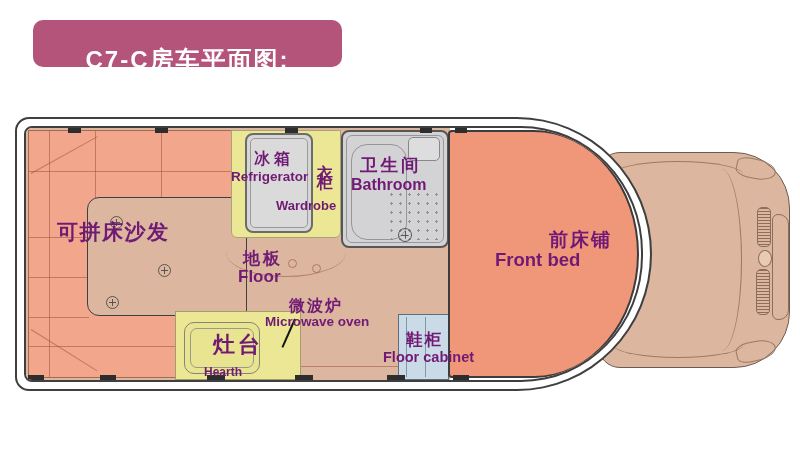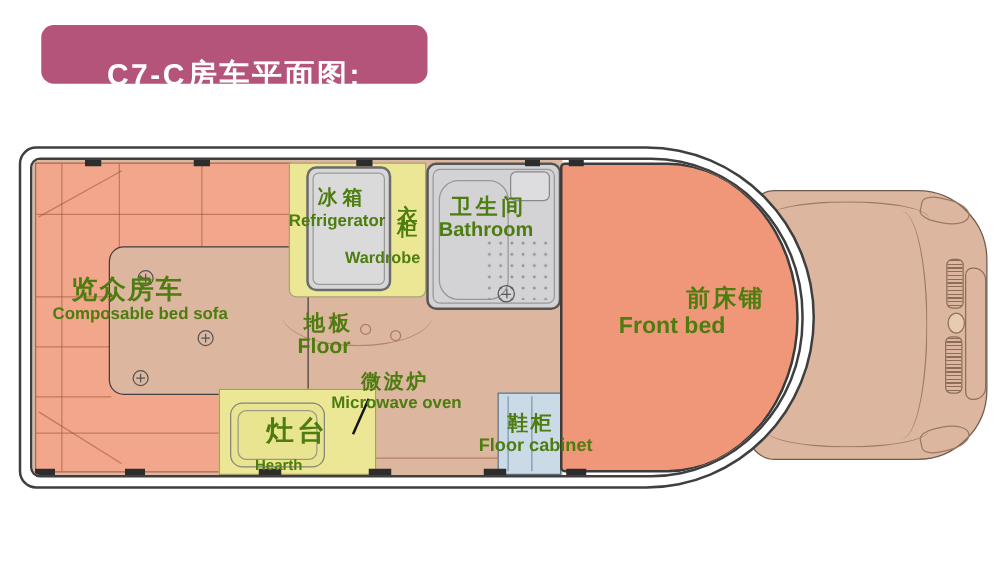--- a/index.html
+++ b/index.html
@@ -47,21 +47,21 @@
   #hearth .stove{position:absolute;left:8px;top:10px;width:74px;height:50px;border:1.5px solid #84847a;border-radius:10px;background:#e9e48f;}
   #hearth .stove .in{position:absolute;left:5px;top:5px;right:5px;bottom:5px;border:1px solid #9a9a8a;border-radius:7px;}
   #shoe{position:absolute;left:372px;top:186px;width:51px;height:66px;background:#cadae6;
         border:1.5px solid #5d6e7c;box-sizing:border-box;}
   #shoe .v{position:absolute;top:2px;bottom:2px;width:1px;background:#7f98a6;}
   #bed{position:absolute;left:422px;top:2px;width:191px;height:248px;background:#f0977a;
         border:2px solid #3c3c3c;border-radius:4px 105px 105px 4px / 4px 124px 124px 4px;box-sizing:border-box;}
   .arc{position:absolute;border-bottom:1px solid rgba(150,90,60,.55);border-radius:50%;}
   .fcirc{position:absolute;width:7px;height:7px;border:1px solid rgba(150,90,60,.65);border-radius:50%;}
   
-  .lbl{position:absolute;font-weight:bold;color:#4d7c0f;white-space:nowrap;line-height:1.05;z-index:50;}
+  .lbl{position:absolute;font-weight:bold;color:#701a75;white-space:nowrap;line-height:1.05;z-index:50;}
   #mw-line{position:absolute;left:294px;top:319px;width:2px;height:31px;background:#151515;
         transform:rotate(24deg);transform-origin:top center;z-index:49;}
   
   #watermark{position:absolute;left:634px;top:414px;width:150px;height:40px;z-index:40;}
   #watermark .bub1{position:absolute;left:0;top:7px;width:24px;height:20px;border:2.5px solid #cfcfcf;border-radius:55% 55% 50% 50%;background:#fff;}
   #watermark .bub2{position:absolute;left:17px;top:11px;width:16px;height:14px;border:2.5px solid #cfcfcf;border-radius:55%;background:#fff;}
   #watermark .wtxt{position:absolute;left:46px;top:7px;font-size:20px;font-weight:bold;color:#c9c9c9;letter-spacing:1px;white-space:nowrap;}
 </style>
 </head>
 <body>
@@ -149,22 +149,21 @@
     <div class="tick" style="left:530px;top:0;width:10px;"></div>
 
     <div class="tick" style="left:2px;bottom:0;width:16px;"></div>
     <div class="tick" style="left:74px;bottom:0;width:16px;"></div>
     <div class="tick" style="left:181px;bottom:0;width:18px;"></div>
     <div class="tick" style="left:269px;bottom:0;width:18px;"></div>
     <div class="tick" style="left:361px;bottom:0;width:18px;"></div>
     <div class="tick" style="left:427px;bottom:0;width:16px;"></div>
   </div>
 
-  <div class="lbl" style="left:57px;top:221px;font-size:21px;letter-spacing:1.5px;">览众房车</div>
-  <div class="lbl" style="left:42px;top:244px;font-size:13.5px;">Composable bed sofa</div>
+  <div class="lbl" style="left:57px;top:221px;font-size:21px;letter-spacing:1.5px;">可拼床沙发</div>
 
   <div class="lbl" style="left:254px;top:151px;font-size:16px;letter-spacing:4px;">冰箱</div>
   <div class="lbl" style="left:231px;top:170px;font-size:13.5px;">Refrigerator</div>
 
   <div class="lbl" style="left:316px;top:151px;font-size:16px;writing-mode:vertical-rl;text-orientation:upright;letter-spacing:10px;">衣柜</div>
   <div class="lbl" style="left:276px;top:199px;font-size:13px;">Wardrobe</div>
 
   <div class="lbl" style="left:360px;top:156px;font-size:17.5px;letter-spacing:3px;">卫生间</div>
   <div class="lbl" style="left:351px;top:177px;font-size:16px;">Bathroom</div>
 

